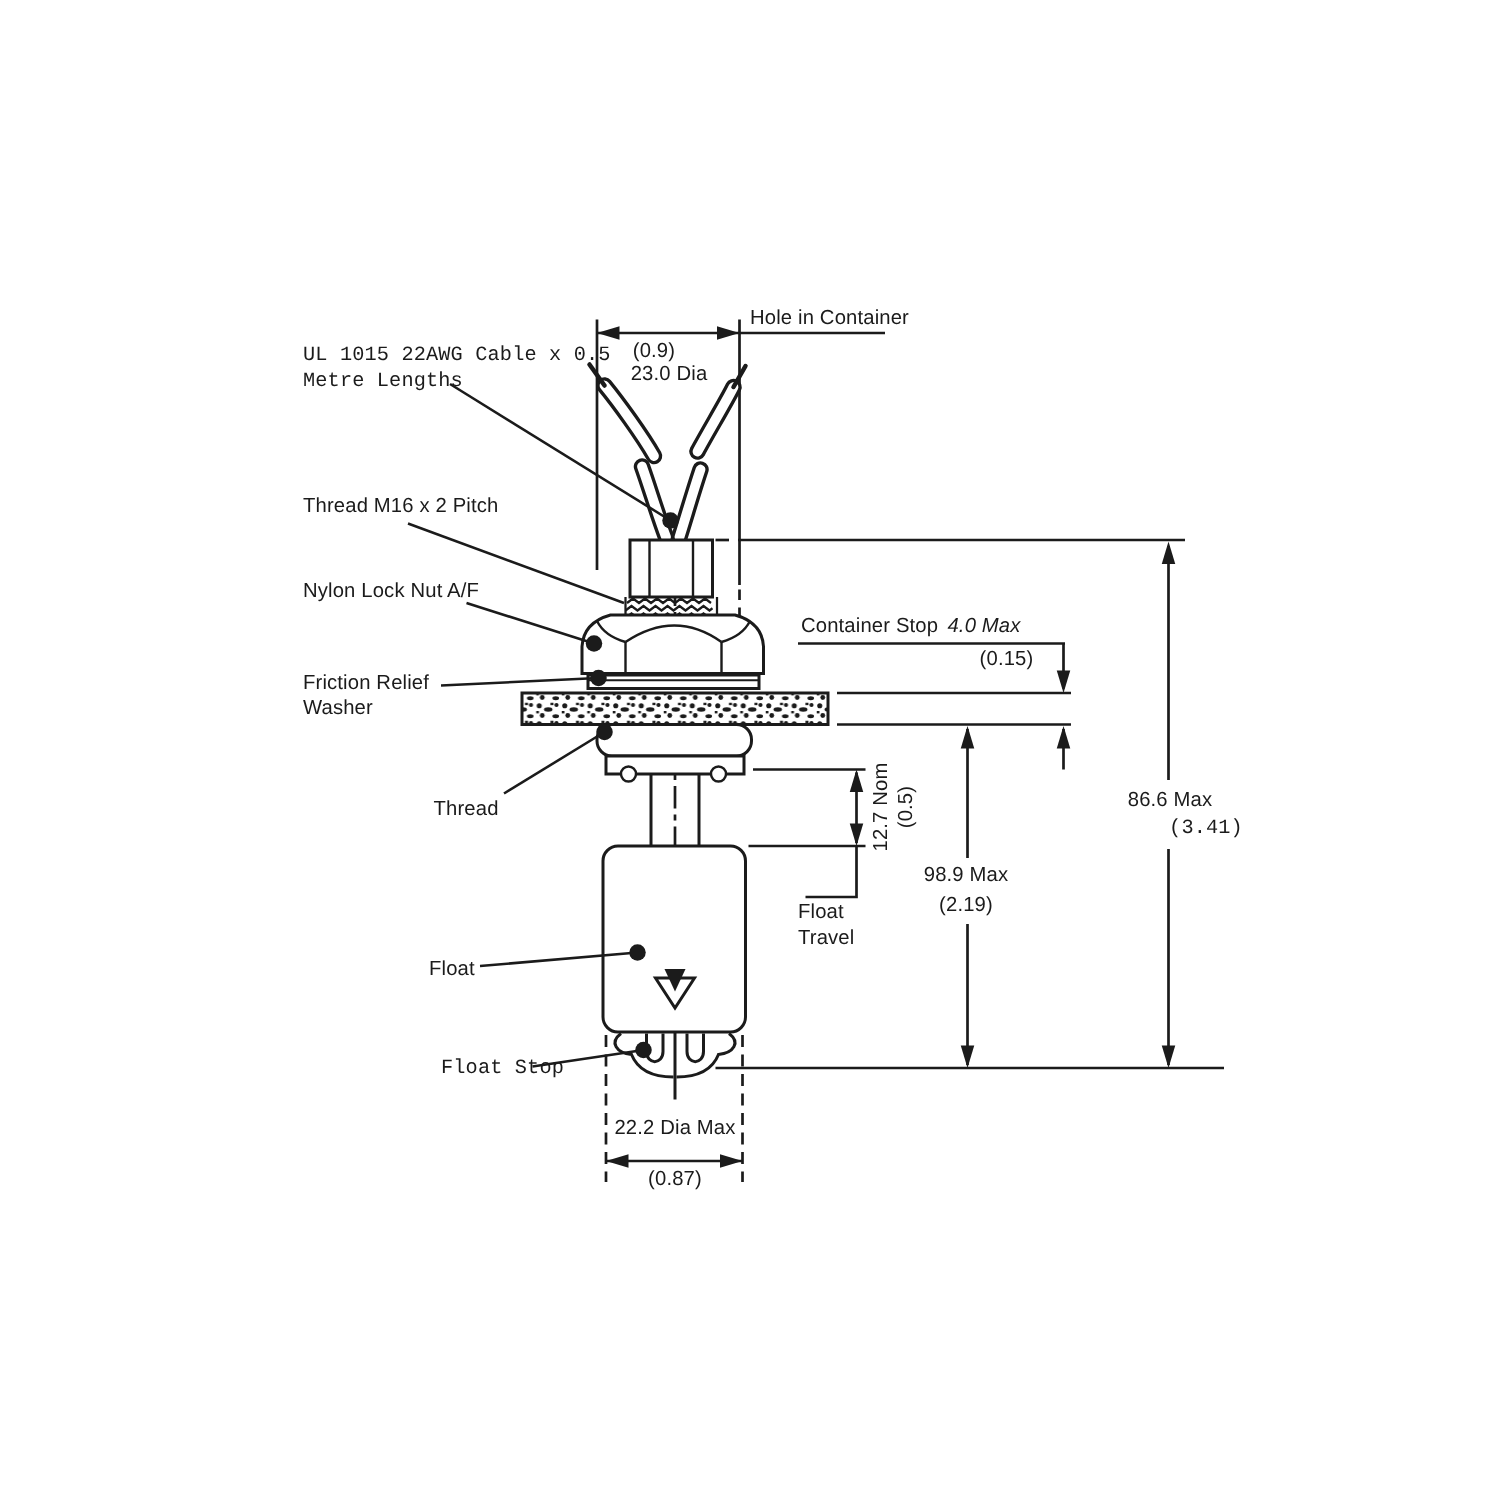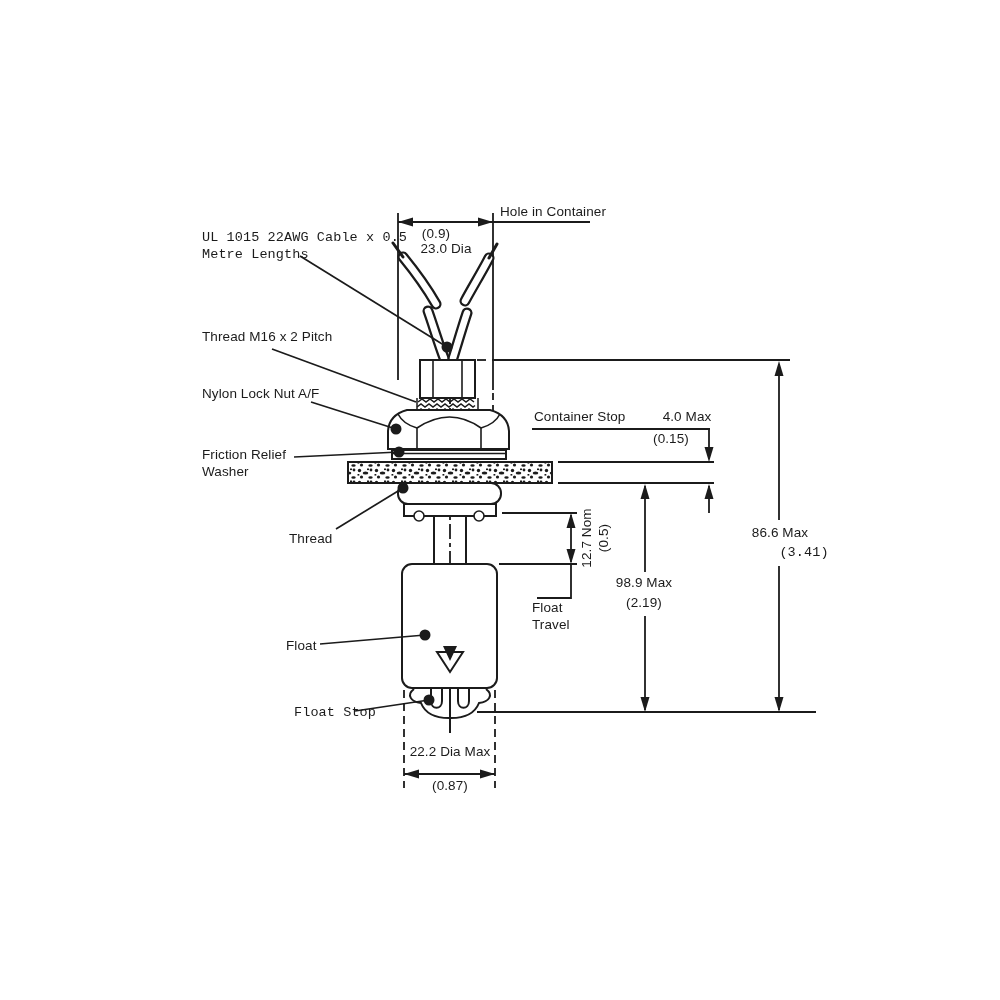--- a/index.html
+++ b/index.html
@@ -187,21 +187,21 @@
 Washer</div>
 <div class="lbl" style="left:289px;top:530px;">Thread</div>
 <div class="lbl" style="left:286px;top:637px;">Float</div>
 <div class="lbl" style="left:294px;top:704px;font-family:Liberation Mono, monospace;">Float Stop</div>
 
 <div class="lbl ctr" style="left:398px;top:202px;width:96px;margin-top:38px;">23.0 Dia</div>
 <div class="lbl ctr" style="left:398px;top:225px;width:76px;">(0.9)</div>
 <div class="lbl" style="left:500px;top:203px;">Hole in Container</div>
 
 <div class="lbl" style="left:534px;top:408px;">Container Stop</div>
-<div class="lbl ctr" style="left:647px;top:408px;width:80px;">4.0 Max</div>
+<div class="lbl ctr" style="left:616px;top:408px;width:80px;font-style:italic;">4.0 Max</div>
 <div class="lbl ctr" style="left:631px;top:430px;width:80px;">(0.15)</div>
 
 <div class="lbl ctr rot" style="left:595px;top:538px;width:90px;"><span>12.7 Nom</span><br><span>(0.5)</span></div>
 <div class="lbl" style="left:532px;top:599px;">Float
 Travel</div>
 
 <div class="lbl ctr" style="left:604px;top:574px;width:80px;">98.9 Max</div>
 <div class="lbl ctr" style="left:604px;top:594px;width:80px;">(2.19)</div>
 
 <div class="lbl ctr" style="left:740px;top:524px;width:80px;">86.6 Max</div>

